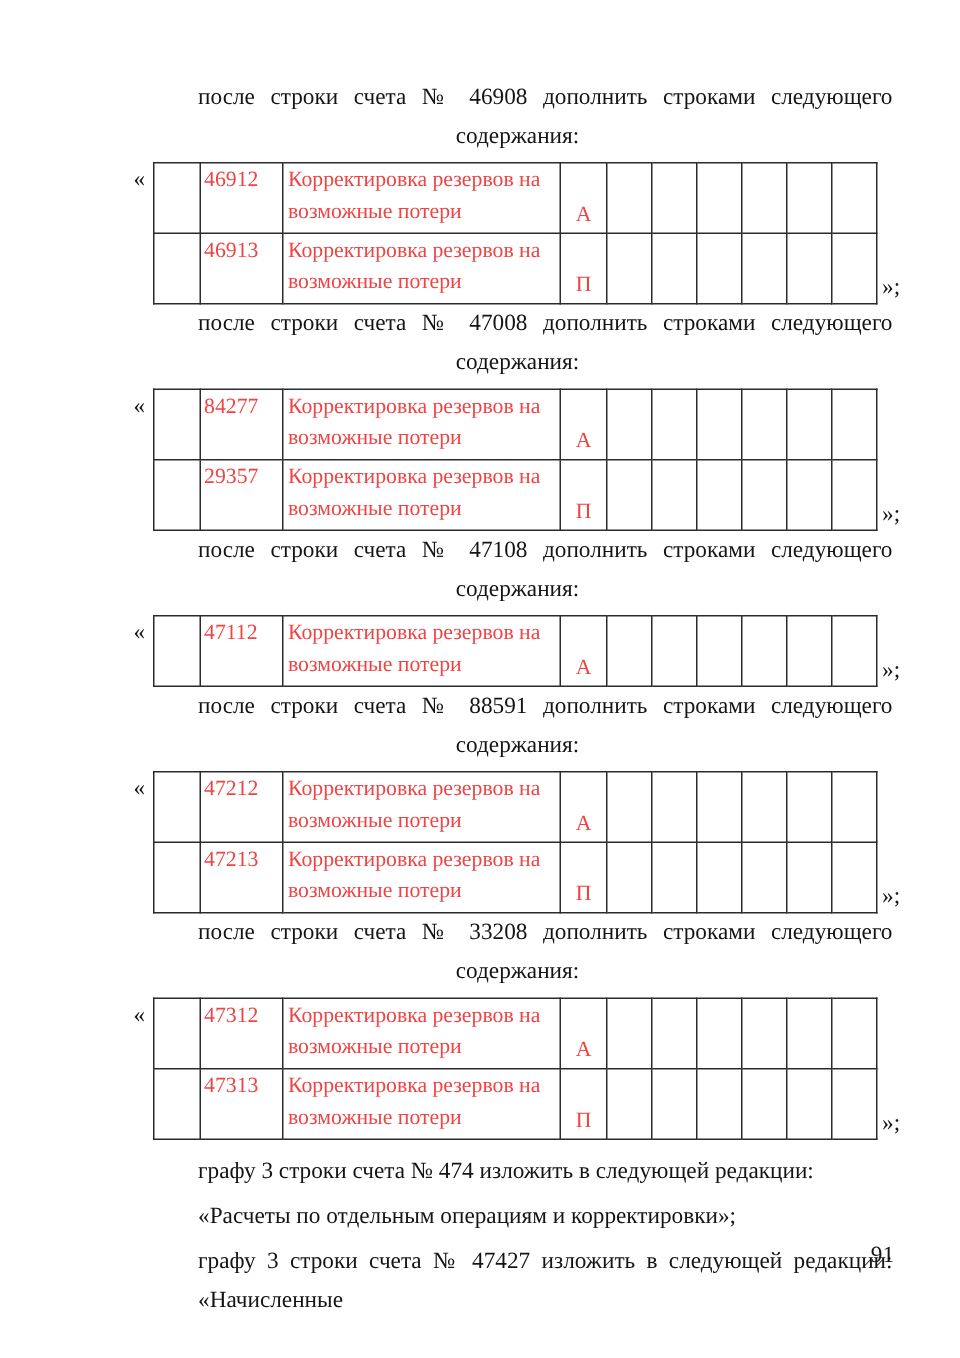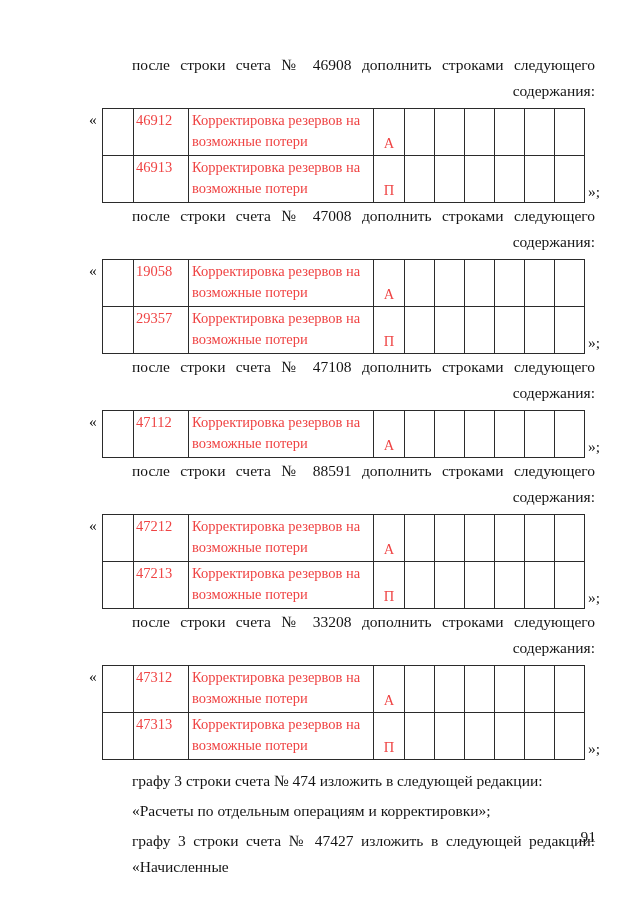--- a/index.html
+++ b/index.html
@@ -5,21 +5,21 @@
   html,body{margin:0;padding:0}
   body{
     width:640px;height:905px;background:#ffffff;
     font-family:"Liberation Serif", serif;color:#141414;overflow:hidden;
   }
   .page{position:relative;width:640px;height:646px;box-sizing:border-box;
         padding:52px 45px 0 95px;background:#fff}
   .block{margin:0 0 0 0}
   .intro{font-size:15.5px;line-height:26px;margin:0 0 4px 0}
   .intro-l1{text-align:justify;text-align-last:justify;padding-left:37px}
-  .intro-l2{text-align:right}
+  .intro-l2{text-align:center}
   .table-wrap{display:flex;align-items:stretch;margin-left:-6px}
   .oq,.cq{font-size:15.5px;flex:0 0 auto;line-height:20px}
   .oq{width:13px;align-self:flex-start;padding-top:2px}
   .cq{width:18px;align-self:flex-end;padding-left:3px;padding-bottom:1px}
   table.acct{border-collapse:collapse;table-layout:fixed;width:470px;
              font-size:14.5px;color:#ef4444}
   .acct td{border:1px solid #2b2b2b;height:44px;padding:0;vertical-align:top;overflow:hidden}
   td.code{padding:1px 0 0 2px;line-height:21px}
   td.txt{padding:1px 0 0 3px;line-height:21px}
   td.flag{vertical-align:bottom;text-align:center;padding:0 0 2px 0;line-height:20px}
@@ -78,21 +78,21 @@
     <div class="intro">
       <div class="intro-l1">после строки счета № 47008 дополнить строками следующего</div>
       <div class="intro-l2">содержания:</div>
     </div>
     <div class="table-wrap">
       <span class="oq">«</span>
       <table class="acct">
         <tbody>
             <tr>
           <td class="c1"></td>
-          <td class="c2 code">19058</td>
+          <td class="c2 code">84277</td>
           <td class="c3 txt"><span>Корректировка резервов на</span><br><span>возможные потери</span></td>
           <td class="c4 flag">А</td>
           <td class="c5"></td>
               <td class="c5"></td>
               <td class="c5"></td>
               <td class="c5"></td>
               <td class="c5"></td>
               <td class="c5"></td>
         </tr>
         <tr>

